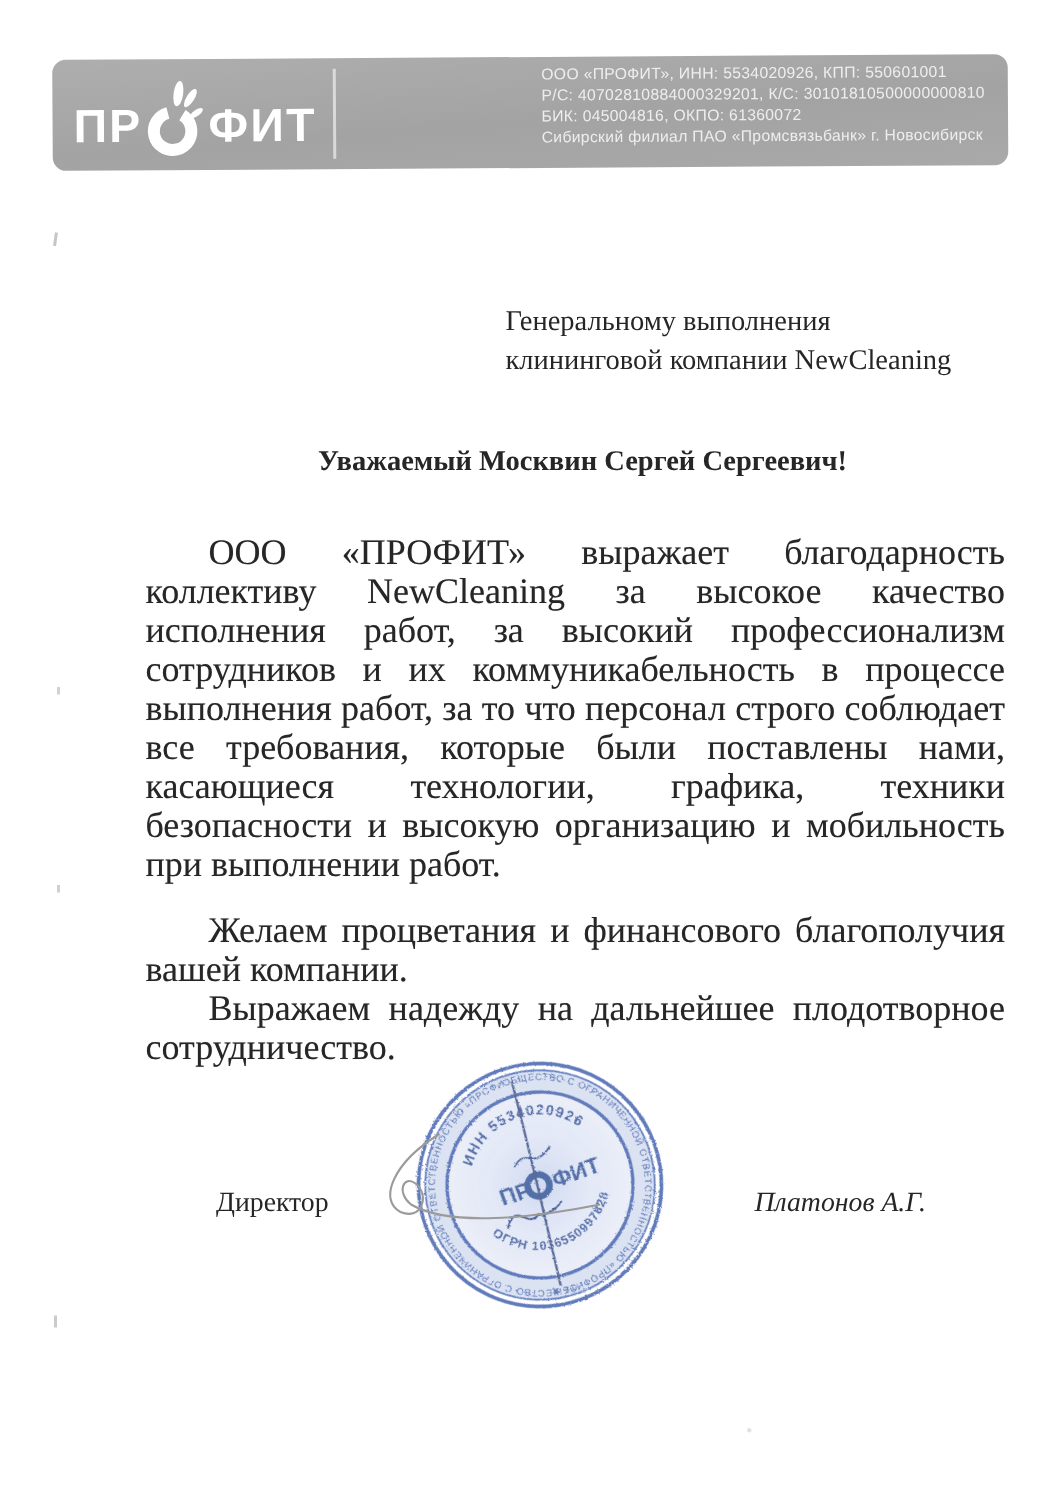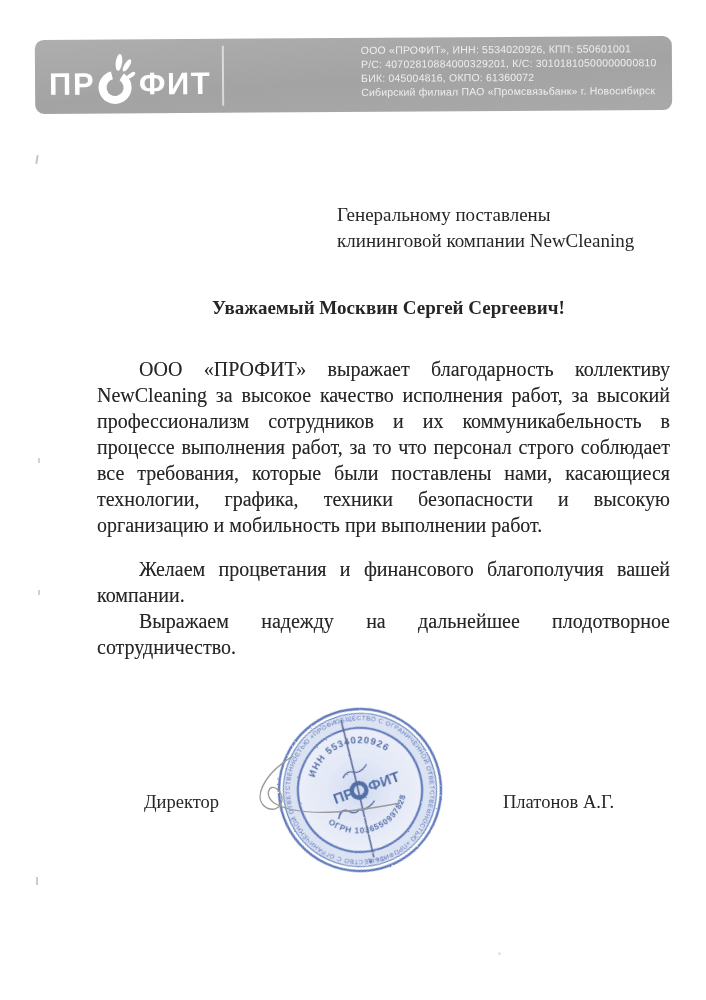--- a/index.html
+++ b/index.html
@@ -25,30 +25,30 @@
   .bank-details{
     position:absolute;left:326px;top:5px;width:305px;
     font-family:"Liberation Sans",sans-serif;font-size:10.5px;line-height:14px;
     color:rgba(248,248,248,0.88);letter-spacing:0.2px;
   }
   
   .recipient{position:absolute;left:337px;top:202px;font-size:19px;line-height:26px;}
   .salutation{position:absolute;left:212px;top:297px;font-size:19px;font-weight:bold;}
   .body-text{
     position:absolute;left:97px;top:356px;width:573px;
-    font-size:20px;line-height:26px;text-align:justify;
+    font-size:24px;line-height:26px;text-align:justify;
     text-shadow:0 0 0.5px rgba(40,40,40,0.4);
   }
   .body-text p{margin:0;text-indent:42px;}
   .body-text p.gap{margin-top:18px;}
   .signoff{margin-top:2px;text-indent:92px;word-spacing:3px;text-align:left;}
   
   .sig-row{position:absolute;top:792px;left:0;width:706px;font-size:18.5px;}
   .sig-label{position:absolute;left:144px;text-align:center;}
-  .sig-name{position:absolute;left:503px;}
+  .sig-name{position:absolute;left:503px;font-style:italic;}
   
   .stamp{position:absolute;left:270px;top:700px;width:180px;height:180px;}
   .flourish{position:absolute;left:245px;top:735px;width:180px;height:95px;}
   
   .mark{position:absolute;background:#c6c6c6;}
   .m1{left:36px;top:155px;width:2px;height:9px;transform:rotate(8deg);}
   .m2{left:38px;top:458px;width:2px;height:5px;background:#d2d2d2;}
   .m3{left:38px;top:590px;width:2px;height:5px;background:#d0d0d0;}
   .m4{left:36px;top:877px;width:2px;height:8px;background:#cbcbcb;}
   .m5{left:498px;top:952px;width:3px;height:3px;background:#e2e2e2;border-radius:50%;}
@@ -72,21 +72,21 @@
     <div class="banner-divider"></div>
     <div class="bank-details">
       <div>ООО «ПРОФИТ», ИНН: 5534020926, КПП: 550601001</div>
       <div>Р/С: 40702810884000329201, К/С: 30101810500000000810</div>
       <div>БИК: 045004816, ОКПО: 61360072</div>
       <div>Сибирский филиал ПАО «Промсвязьбанк» г. Новосибирск</div>
     </div>
   </div>
 
   <div class="recipient">
-    <div>Генеральному поставлены</div>
+    <div>Генеральному выполнения</div>
     <div>клининговой компании NewCleaning</div>
   </div>
 
   <div class="salutation">Уважаемый Москвин Сергей Сергеевич!</div>
 
   <div class="body-text">
     <p>ООО «ПРОФИТ» выражает благодарность коллективу NewCleaning за высокое качество исполнения работ, за высокий профессионализм сотрудников и их коммуникабельность в процессе выполнения работ, за то что персонал строго соблюдает все требования, которые были поставлены нами, касающиеся технологии, графика, техники безопасности и высокую организацию и мобильность при выполнении работ.</p>
     <p class="gap">Желаем процветания и финансового благополучия вашей компании.</p>
     <p>Выражаем надежду на дальнейшее плодотворное сотрудничество.</p>
   </div>

